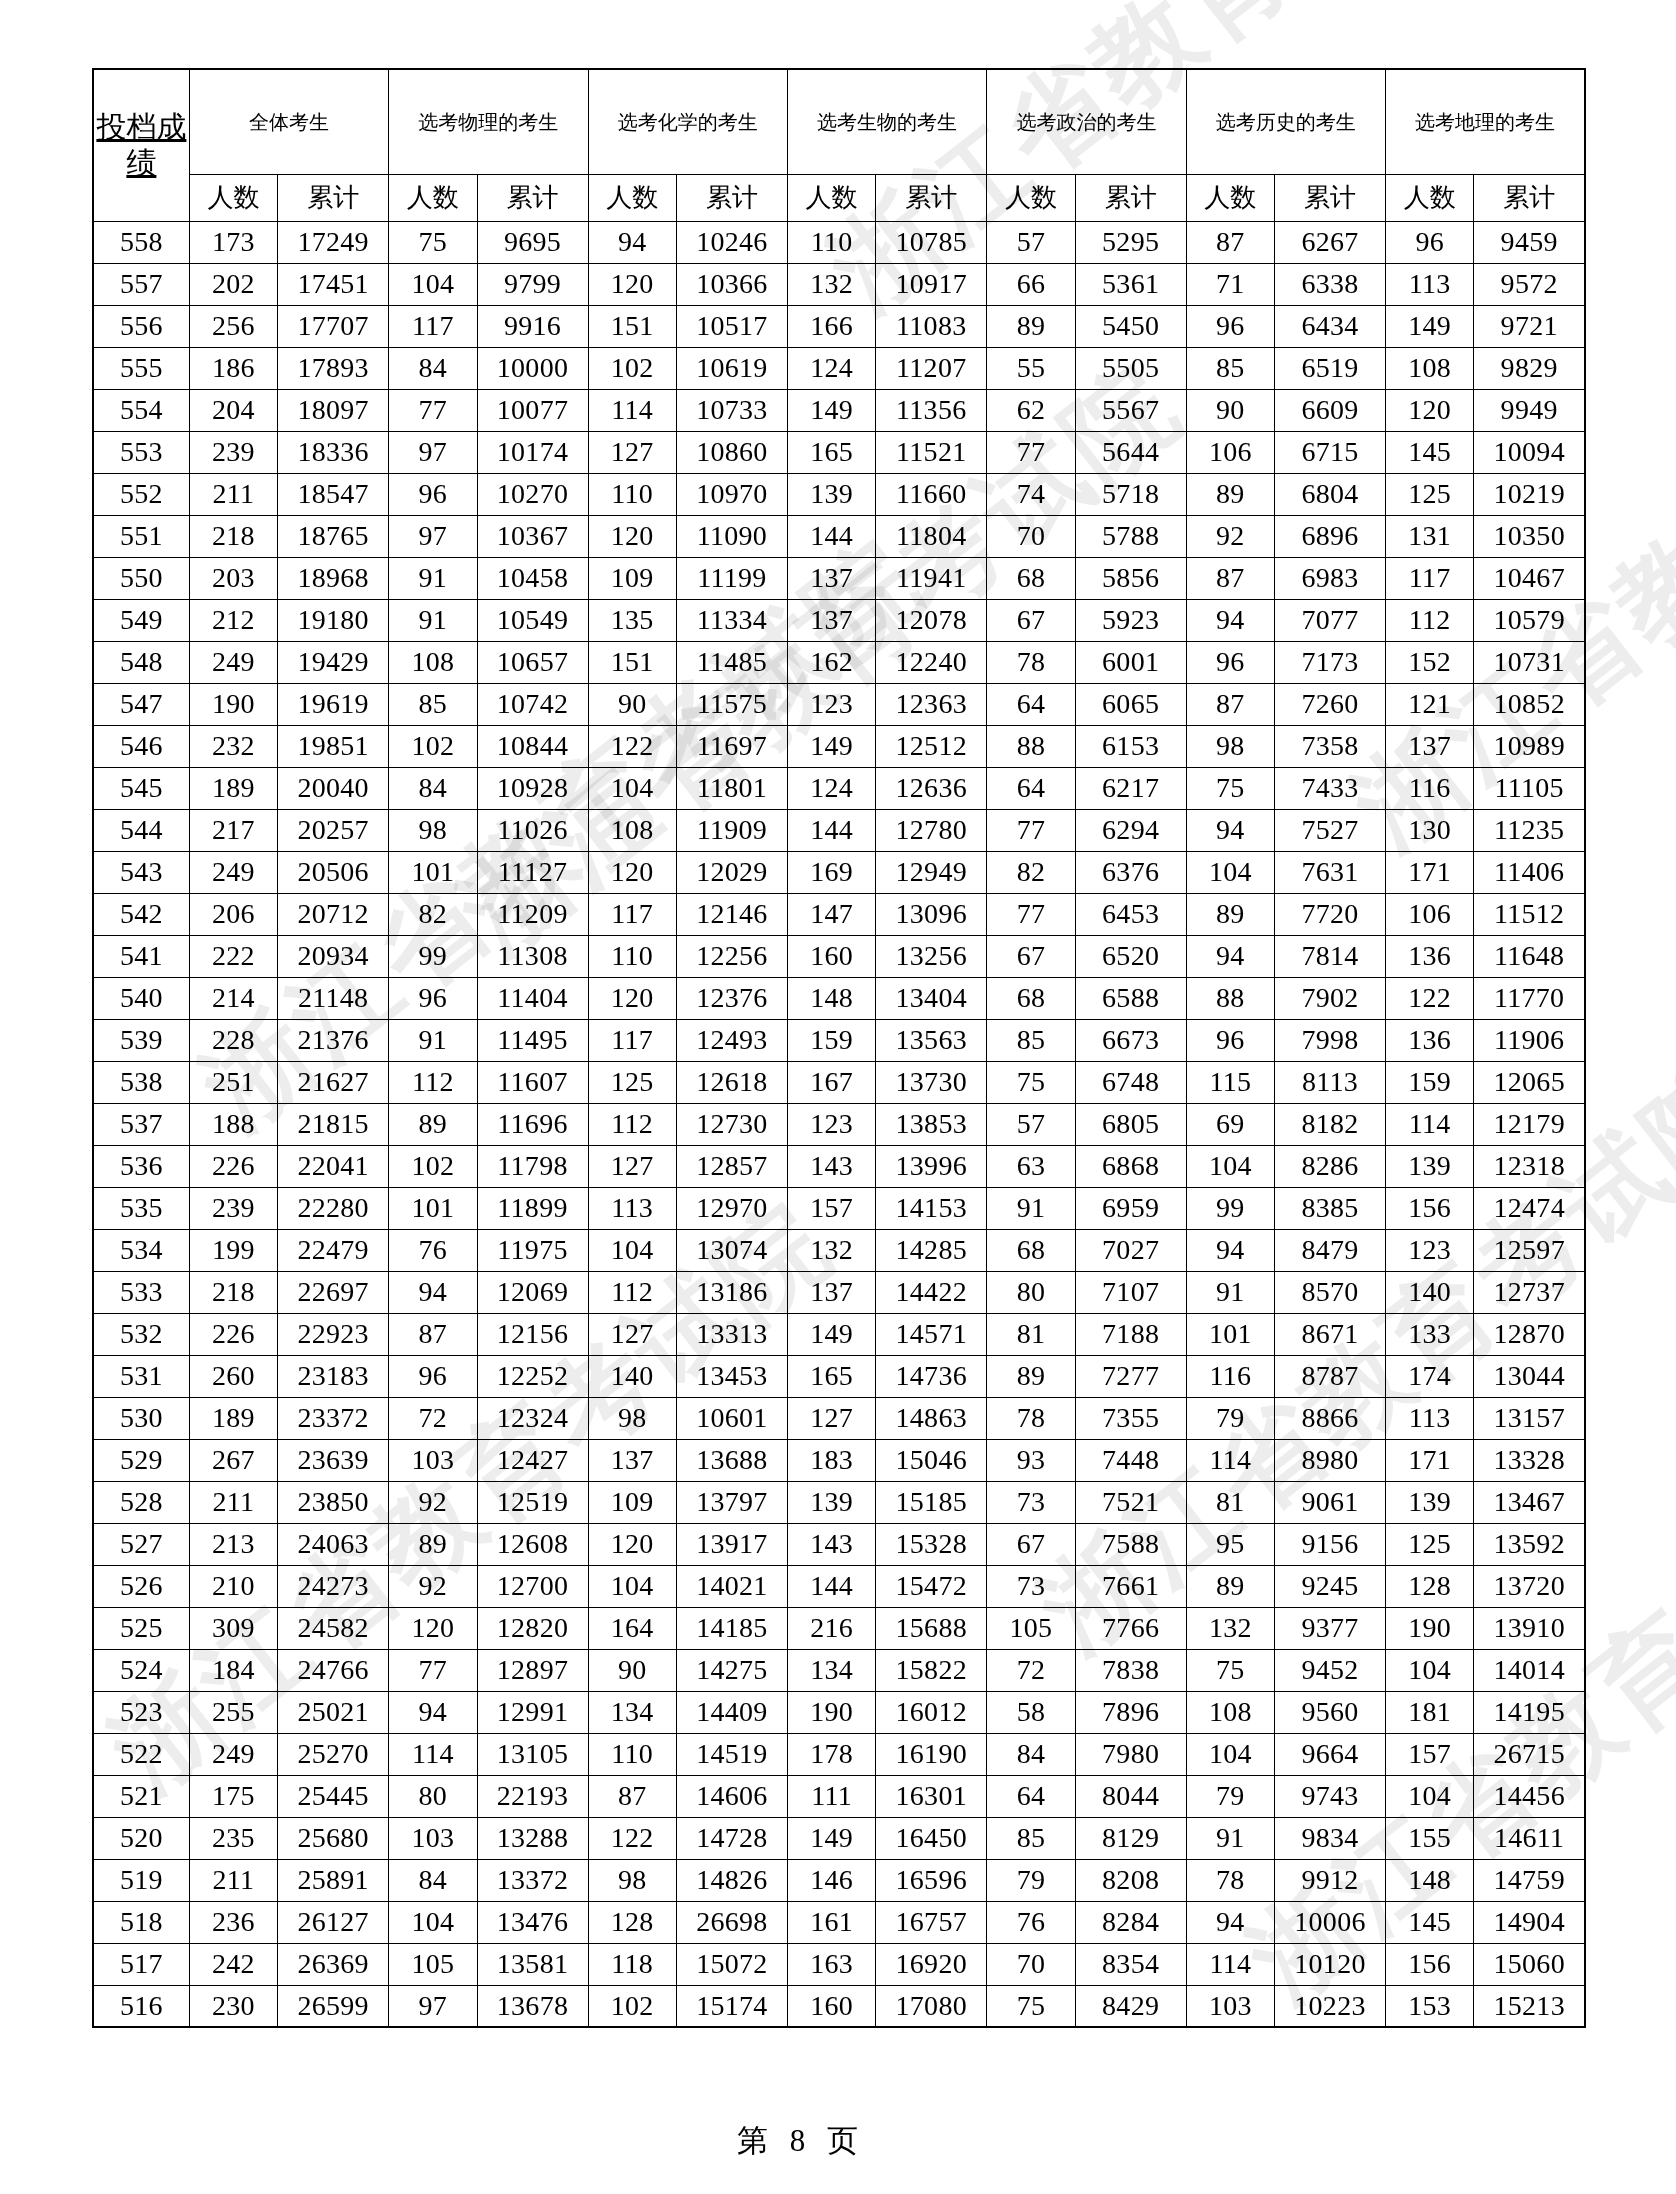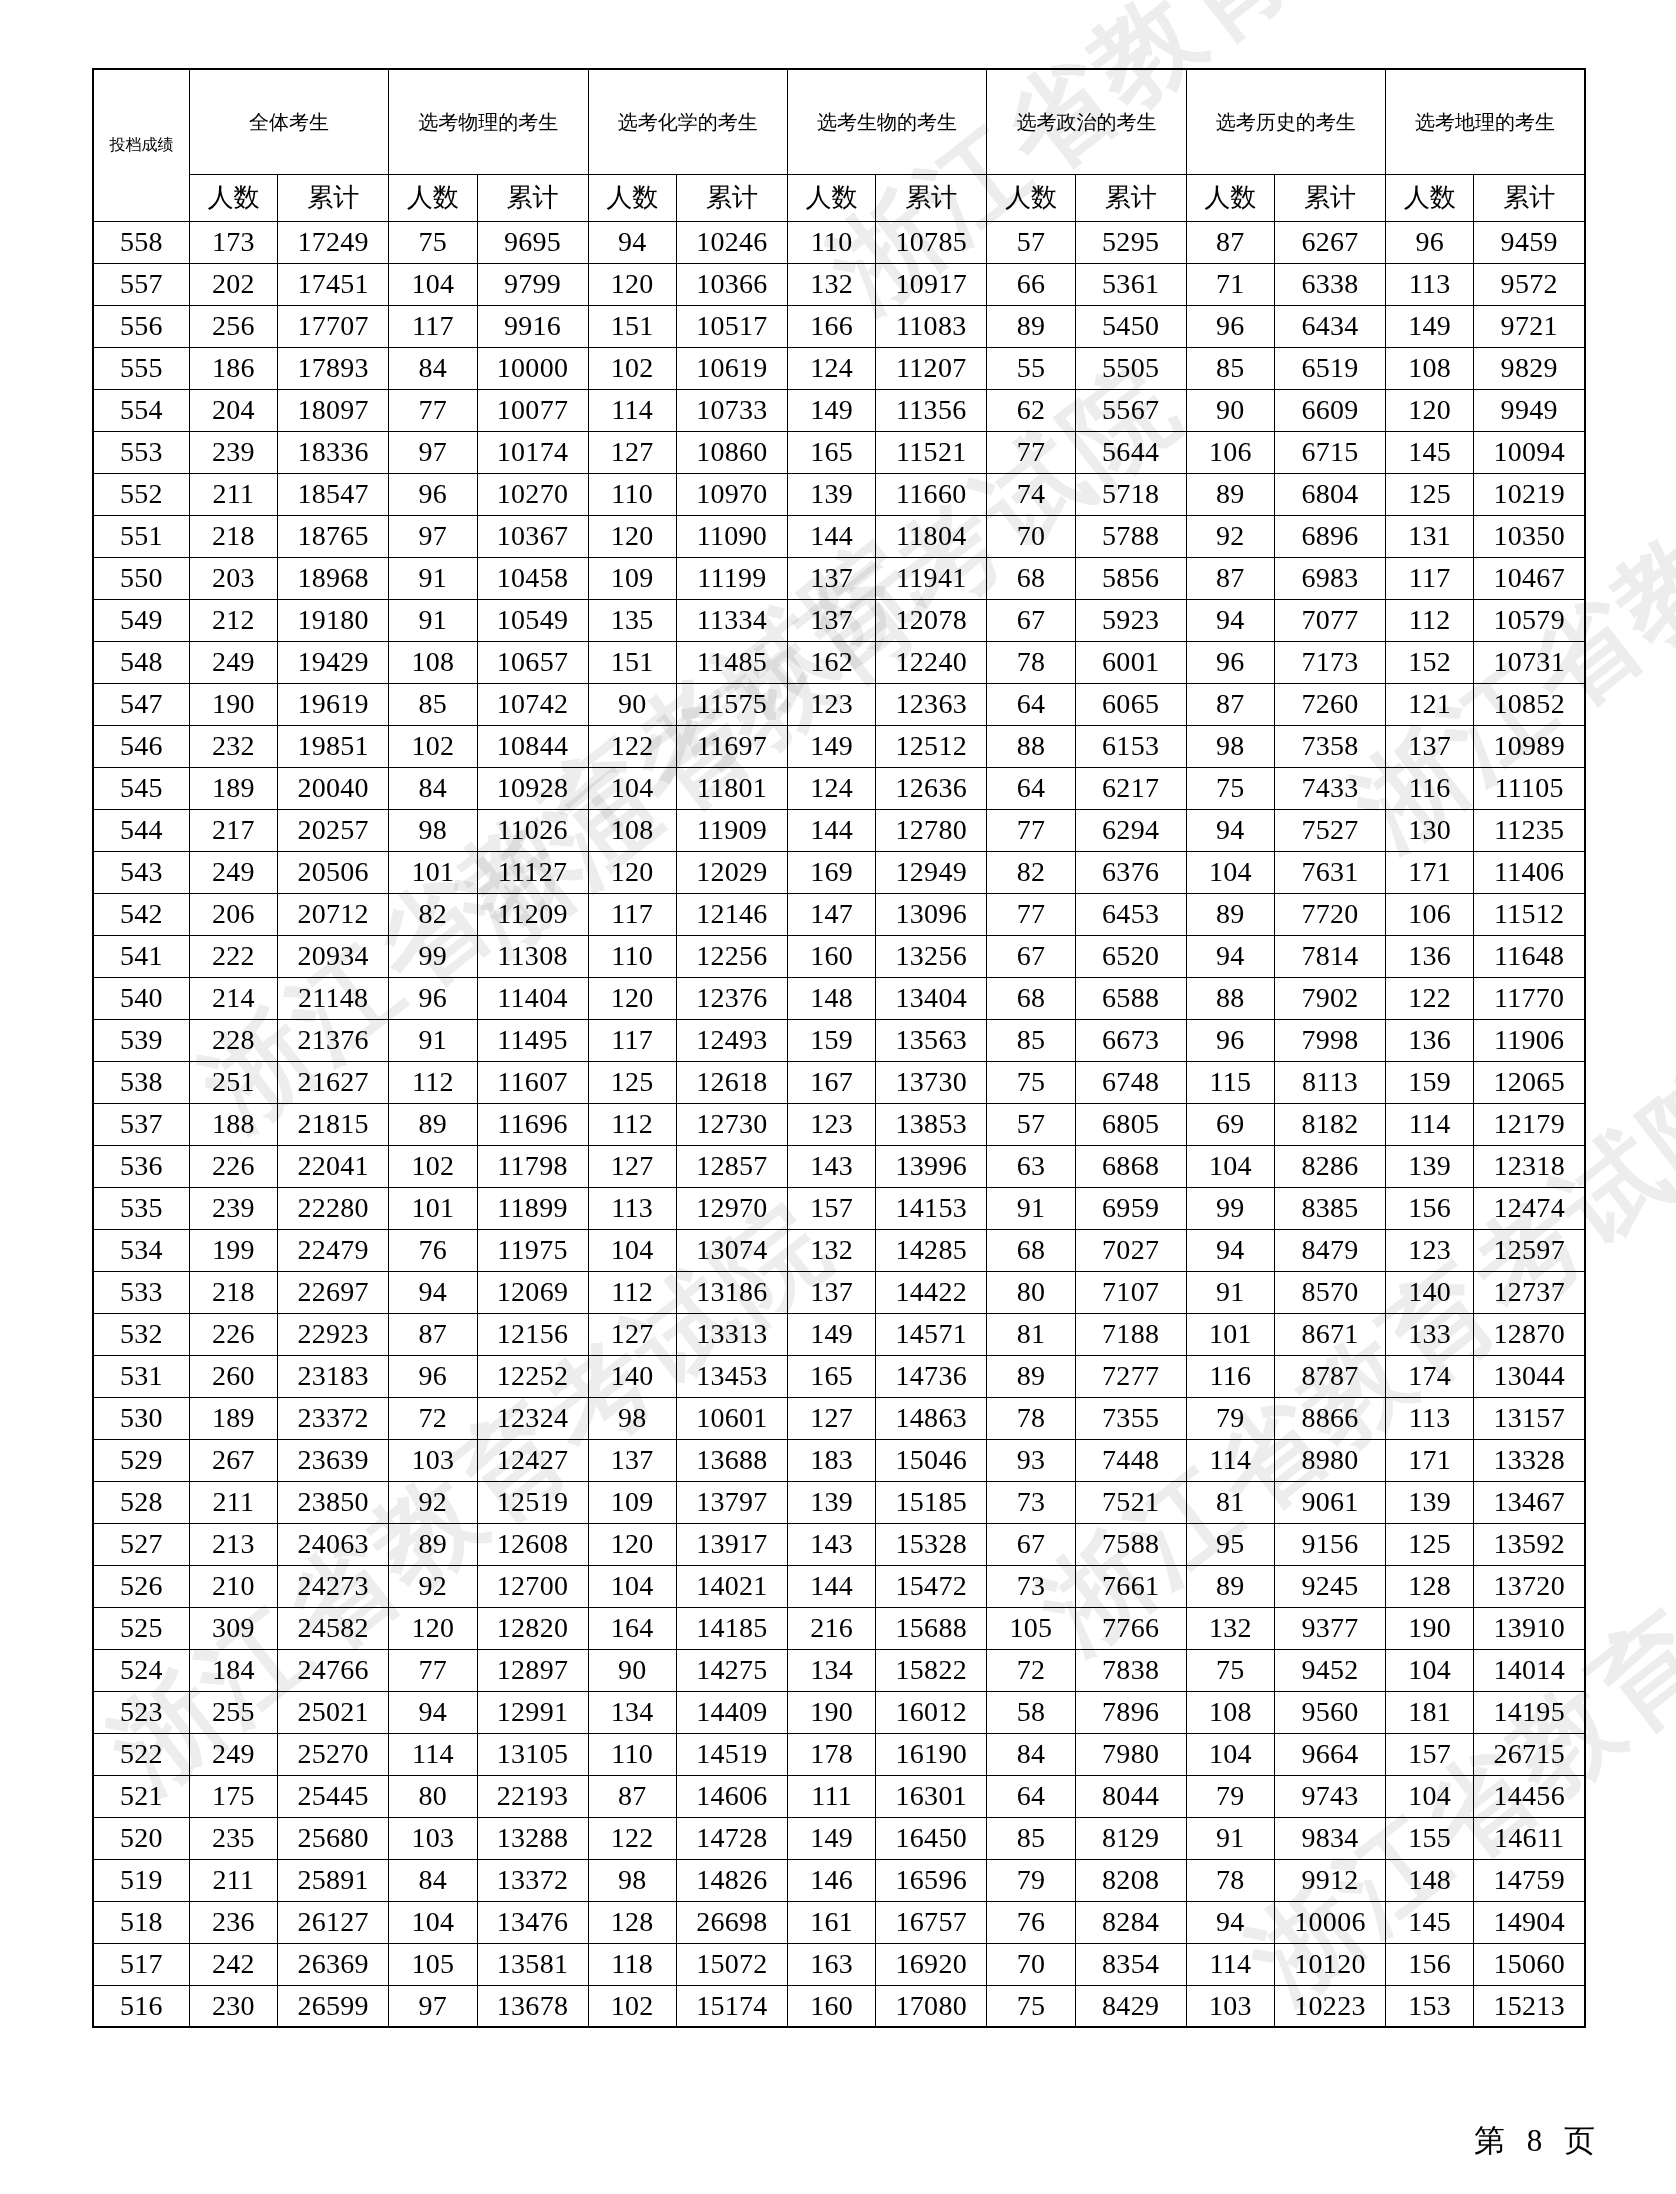--- a/index.html
+++ b/index.html
@@ -68,23 +68,24 @@
   }
 
   
   .hdr-group {
     font-size: 20px;
     line-height: 1.22;
     height: 105px;
     font-family: "Liberation Serif", "DejaVu Serif", serif;
   }
   .hdr-score {
-    font-size: 16px;
+    font-size: 30px;
     line-height: 1.22;
     width: 85px;
+    text-decoration: underline;
   }
   .hdr-sub {
     font-size: 26px;
     height: 47px;
     margin-left: 16px;
   }
 
   td.cell {
     font-size: 28px;
     height: 42px;
@@ -95,21 +96,21 @@
   
   col.c-score  { width: 85px; }
   col.c-num    { width: 78px; }
   col.c-cum    { width: 98px; }
 
   #footer {
     position: absolute;
     left: 0;
     top: 2120px;
     width: 1602px;
-    text-align: right;
+    text-align: center;
     font-size: 31px;
     letter-spacing: 7px;
     font-family: "Liberation Serif", "DejaVu Serif", serif;
   }
 </style>
 </head>
 <body>
 
 <div id="watermark-layer">
     <div class="wm" style="left: 84px; top: 1711px; font-size: 105px;">浙江省教育考试院</div>

